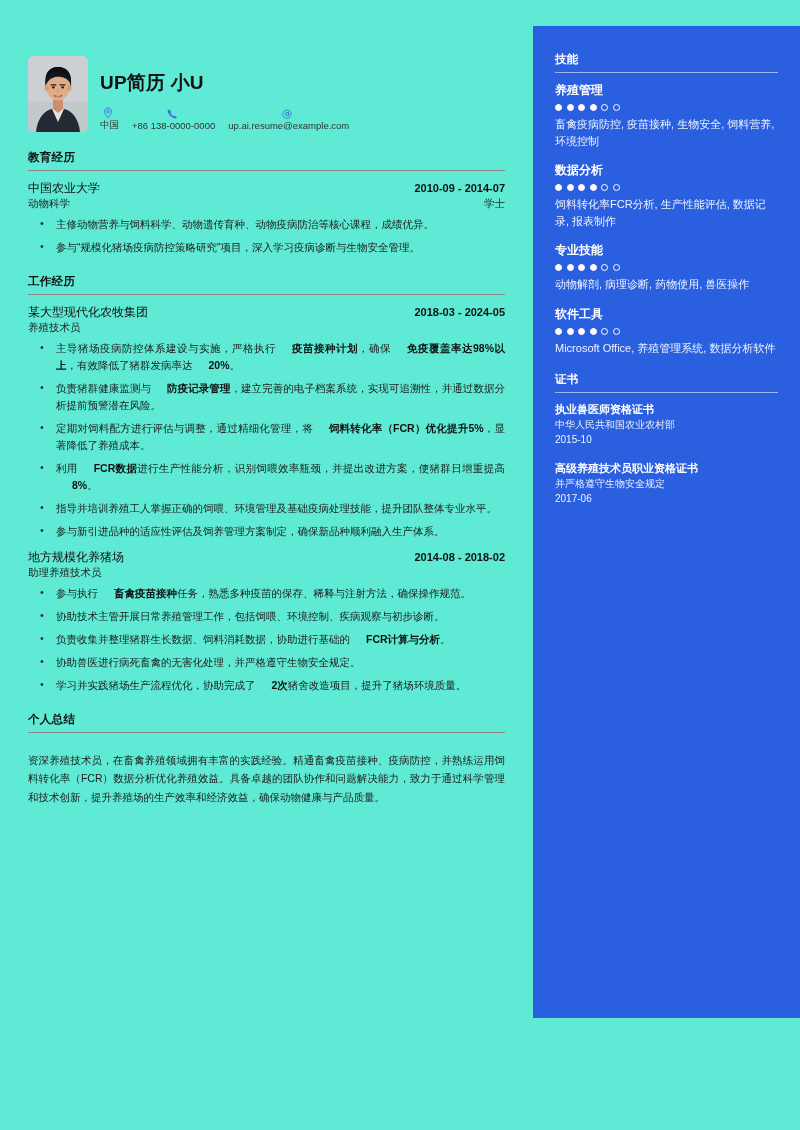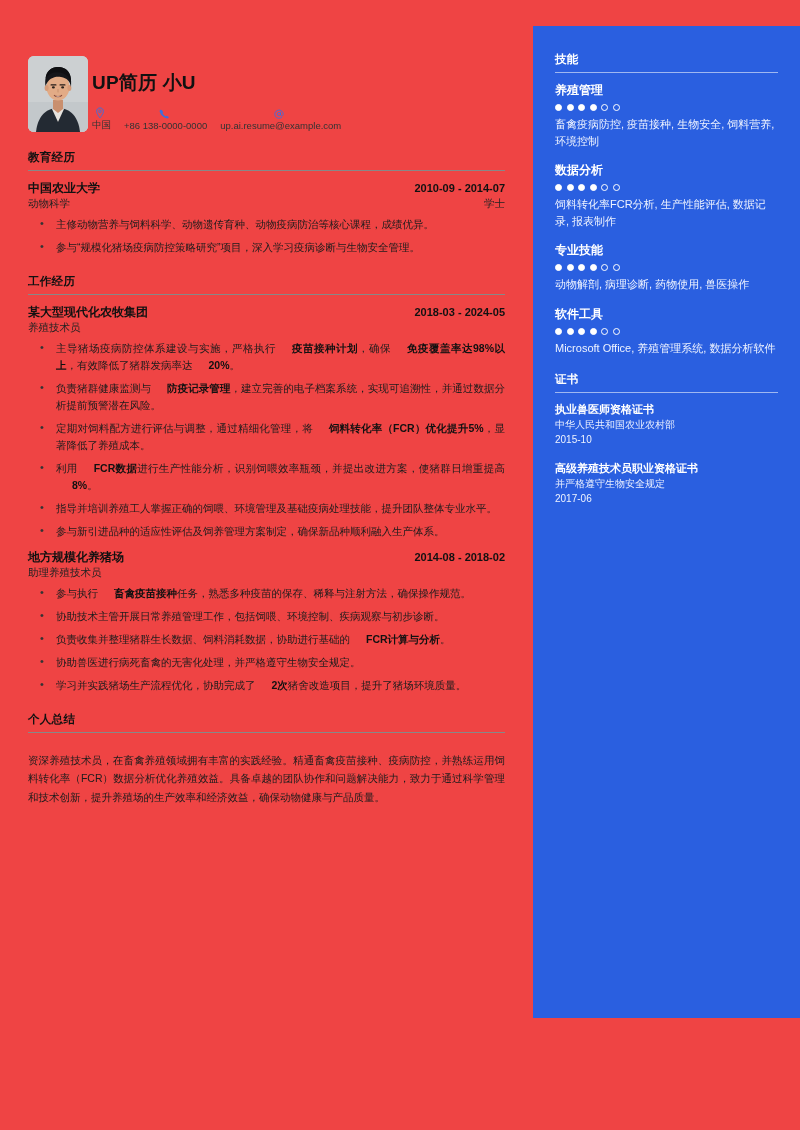--- a/index.html
+++ b/index.html
@@ -4,21 +4,21 @@
 <style>
   * { box-sizing: border-box; margin: 0; padding: 0; }
   html, body {
     width: 800px;
     height: 1130px;
     background: #ffffff;
     font-family: "Liberation Sans", "DejaVu Sans", sans-serif;
     color: #1a1a1a;
     overflow: hidden;
   }
-  .page { position: relative; width: 800px; height: 1130px; background: #ef4444; }
+  .page { position: relative; width: 800px; height: 1130px; background: #5eead4; }
 
   
   .sidebar {
     position: absolute;
     left: 533px; top: 26px;
     width: 267px; height: 992px;
     background: #2a5fe0;
     padding: 26px 22px 0 22px;
     color: #ffffff;
   }
@@ -44,35 +44,35 @@
 
   
   .main { position: absolute; left: 0; top: 0; width: 533px; padding: 0 28px; }
 
   .header { display: flex; align-items: flex-start; padding-top: 56px; }
   .photo {
     width: 60px; height: 76px; border-radius: 6px;
     flex: 0 0 auto; overflow: hidden; background: #cfd3d6; position: relative;
   }
   .photo svg { display: block; width: 60px; height: 76px; }
-  .head-txt { padding-left: 4px; padding-top: 14px; }
+  .head-txt { padding-left: 12px; padding-top: 14px; }
   .name { font-size: 19px; font-weight: bold; color: #111; letter-spacing: .2px; }
   .contacts { display: flex; align-items: center; margin-top: 11px; flex-wrap: wrap; }
   .citem { display: flex; align-items: center; font-size: 9.5px; color: #333; margin-right: 13px; flex-direction: column; }
   .citem .ic { display: inline-flex; width: 12px; height: 12px; margin-right: 4px; color: #3b6fe0; }
   .citem .ic svg { width: 12px; height: 12px; display: block; }
 
   .sec { margin-top: 18px; }
   .sec-title {
     font-size: 11.5px; font-weight: bold; color: #111;
     padding-bottom: 5px; border-bottom: 1.5px solid #888; letter-spacing: .3px;
   }
   .entry { margin-top: 9px; }
   .row { display: flex; justify-content: space-between; align-items: baseline; }
-  .org { font-size: 12px; font-weight: bold; color: #111; }
+  .org { font-size: 12px; font-weight: normal; color: #111; }
   .date { font-size: 11px; font-weight: bold; color: #111; white-space: nowrap; }
   .role { font-size: 10.5px; color: #222; }
   .role-r { font-size: 10.5px; color: #222; white-space: nowrap; }
 
   ul.bl { list-style: none; margin-top: 5px; }
   ul.bl li {
     position: relative; padding-left: 28px; margin-bottom: 6px;
     font-size: 10.5px; line-height: 1.62; color: #1c1c1c; text-align: justify;
   }
   ul.bl li::before {

